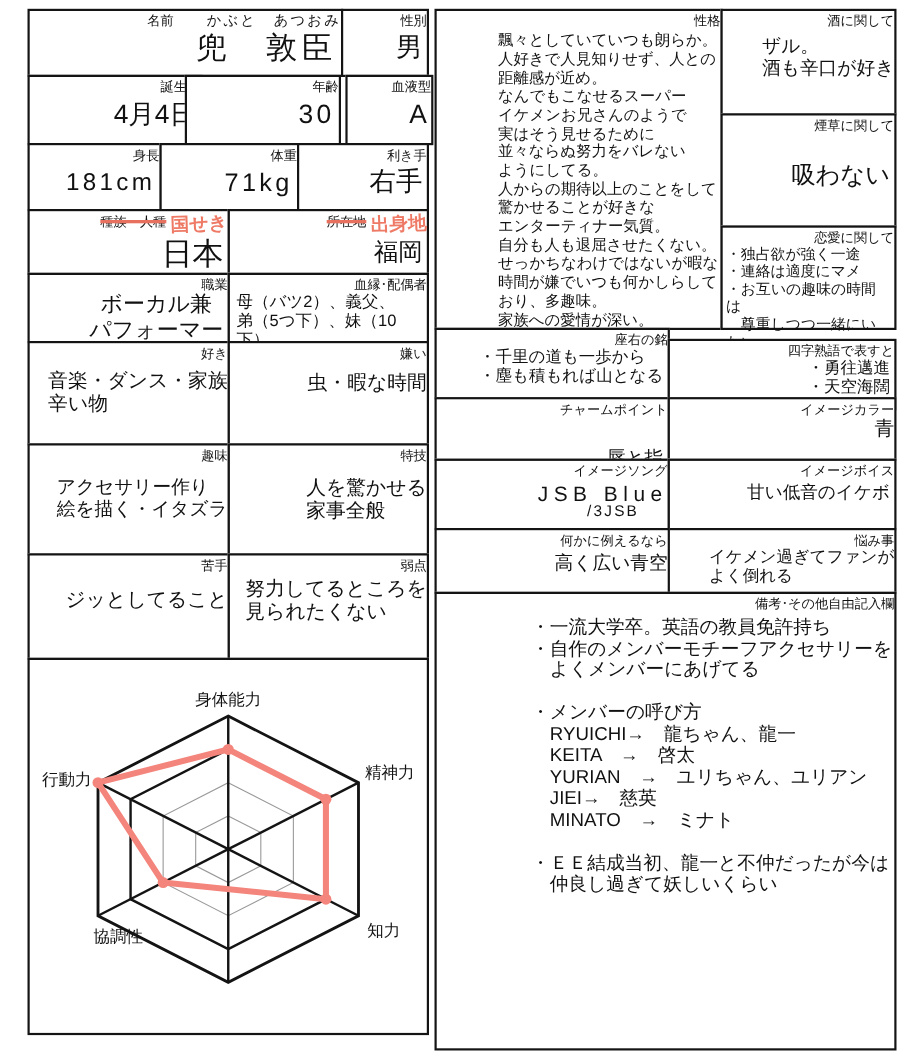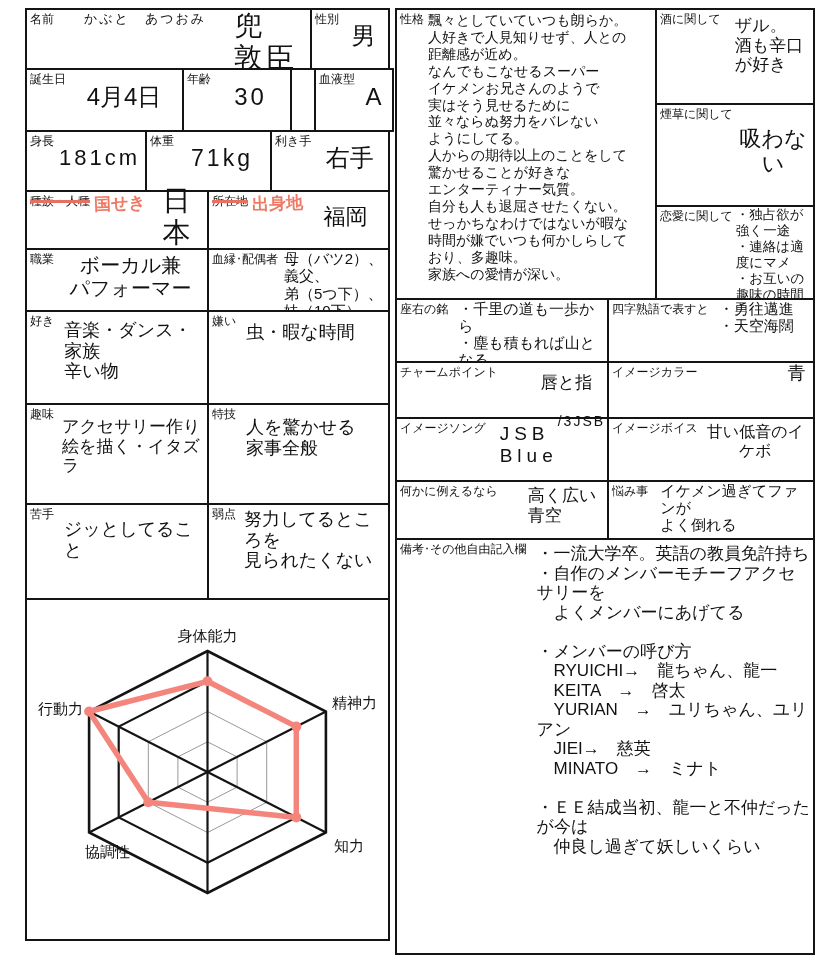--- a/index.html
+++ b/index.html
@@ -1,19 +1,19 @@
 <!DOCTYPE html>
 <html><head>
 <meta charset="utf-8">
 <style>
   html,body{margin:0;padding:0;background:#ffffff;}
   .sheet{position:relative;width:840px;height:960px;background:#ffffff;
          font-family:"Liberation Sans","DejaVu Sans",sans-serif;color:#111;}
   .cell{position:absolute;border:2px solid #141414;background:#fff;
-        display:flex;flex-direction:row;box-sizing:border-box;}
+        display:flex;flex-direction:column;box-sizing:border-box;align-items:flex-end;}
   .lbl{font-size:12px;line-height:14px;padding:2px 0 0 3px;color:#111;white-space:nowrap;}
   .val{flex:1;display:flex;align-items:center;justify-content:center;
        white-space:pre-line;text-align:center;font-size:20px;line-height:1.15;padding:0 4px 6px 4px;}
   .big{font-size:24px;}
   .sp{letter-spacing:3px;}
   .top-left{align-items:flex-start;justify-content:flex-start;text-align:left;}
   .strike{text-decoration:line-through;text-decoration-color:#e8705f;text-decoration-thickness:3px;}
   .redhand{color:#ee7a66;font-size:17px;font-weight:bold;margin-left:4px;
            transform:rotate(-2deg);display:inline-block;white-space:nowrap;}
   .furi{font-size:13px;padding-left:30px;letter-spacing:2px;white-space:pre;}
@@ -40,21 +40,21 @@
   <div class="cell" style="left:310px;top:8px;width:80px;height:62px;">
     <span class="lbl">性別</span>
     <div class="val big">男</div>
   </div>
 
   <div class="cell" style="left:25px;top:68px;width:159px;height:64px;">
     <span class="lbl">誕生日</span>
     <div class="val big">4月4日</div>
   </div>
 
-  <div class="cell" style="left:182px;top:68px;width:110px;height:64px;">
+  <div class="cell" style="left:168px;top:68px;width:142px;height:64px;">
     <span class="lbl">年齢</span>
     <div class="val big sp">30</div>
   </div>
 
   <div class="cell" style="left:314px;top:68px;width:80px;height:64px;">
     <span class="lbl">血液型</span>
     <div class="val big">A</div>
   </div>
 
   <div class="cell" style="left:25px;top:130px;width:122px;height:62px;">
@@ -198,21 +198,21 @@
 ・お互いの趣味の時間は
 　尊重しつつ一緒にいたい</div>
   </div>
 
   <div class="cell" style="left:395px;top:298px;width:214px;height:65px;">
     <span class="lbl">座右の銘</span>
     <div class="val top-left" style="font-size:15px;line-height:17px;padding-left:10px;">・千里の道も一歩から
 ・塵も積もれば山となる</div>
   </div>
 
-  <div class="cell" style="left:607px;top:298px;width:208px;height:65px;">
+  <div class="cell" style="left:607px;top:308px;width:208px;height:65px;">
     <span class="lbl">四字熟語で表すと</span>
     <div class="val top-left" style="font-size:15px;line-height:17px;padding-left:10px;">・勇往邁進
 ・天空海闊</div>
   </div>
 
   <div class="cell" style="left:395px;top:361px;width:214px;height:58px;gap:28px;">
     <span class="lbl">チャームポイント</span>
     <div class="val" style="font-size:17px;padding-bottom:14px;">唇と指</div>
   </div>
 

